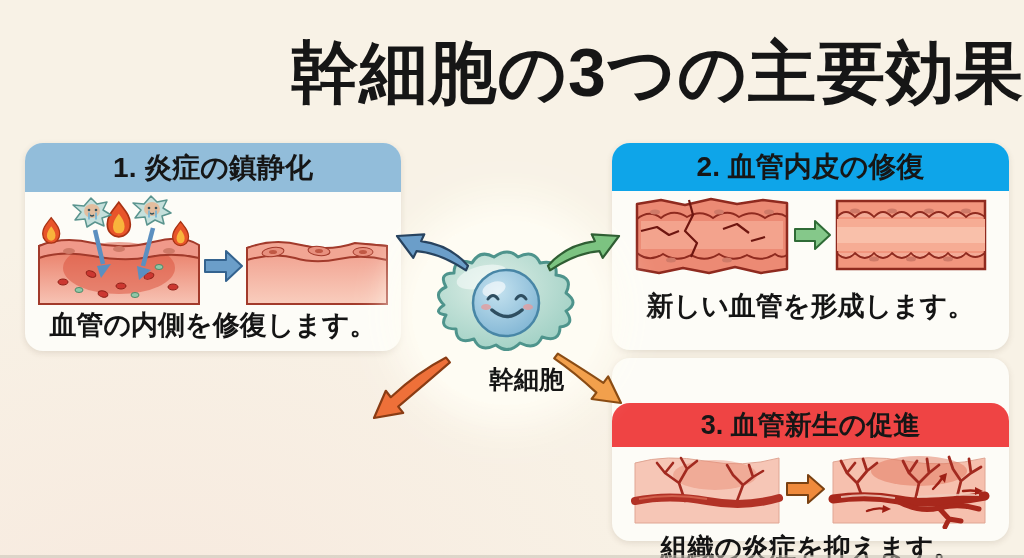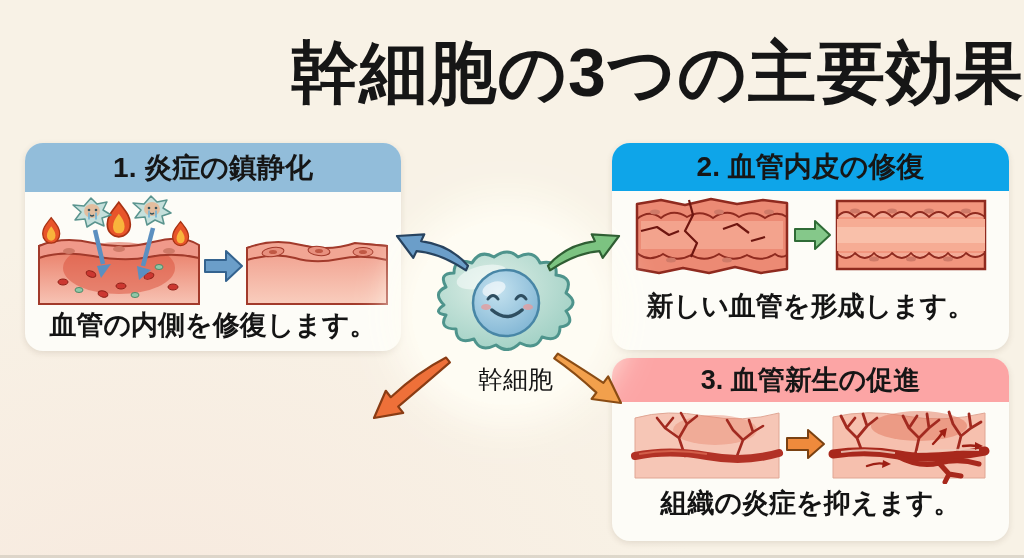--- a/index.html
+++ b/index.html
@@ -21,21 +21,21 @@
   .card {
     position:absolute; background:#fdfcf7; border-radius:18px;
     box-shadow:0 2px 6px rgba(90,70,50,.14);
   }
   .card-header {
     display:flex; align-items:center; justify-content:center;
     border-radius:18px 18px 0 0; font-size:28px; font-weight:800; color:#161616;
   }
   .hdr-blue   { background:#92bdda; }
   .hdr-green  { background:#0ea5e9;justify-content:center; }
-  .hdr-orange { background:#fca5a5; }
+  .hdr-orange { background:#ef4444;margin-top:45px; }
 
   .panel-1 { left:25px;  top:143px; width:376px; height:208px; }
   .panel-1 .card-header { height:49px; }
   .panel-2 { left:612px; top:143px; width:397px; height:207px; }
   .panel-2 .card-header { height:48px; }
   .panel-3 { left:612px; top:358px; width:397px; height:183px; }
   .panel-3 .card-header { height:44px; font-size:27px; }
 
   .illus { display:block; margin:2px auto 0 auto; }
   .caption {
@@ -43,22 +43,22 @@
     margin-top:1px; white-space:nowrap;
   }
 
   .glow {
     position:absolute; left:412px; top:220px; width:190px; height:185px;
     background:#fffdf4; border-radius:50%;
     box-shadow:0 0 34px 22px #fffdf4; opacity:.95;
   }
   .cell-svg { position:absolute; left:424px; top:245px; }
   .cell-label {
-    position:absolute; left:433px; top:363px; width:165px;
-    text-align:center; font-size:25px; font-weight:400; color:#161616;
+    position:absolute; left:444px; top:363px; width:165px;
+    text-align:center; font-size:25px; font-weight:700; color:#161616;
   }
   .arrows-overlay { position:absolute; left:0; top:0; pointer-events:none; }
 </style>
 </head>
 <body>
 
 <div class="stage">
 
   <div class="title">幹細胞の3つの主要効果</div>
 

